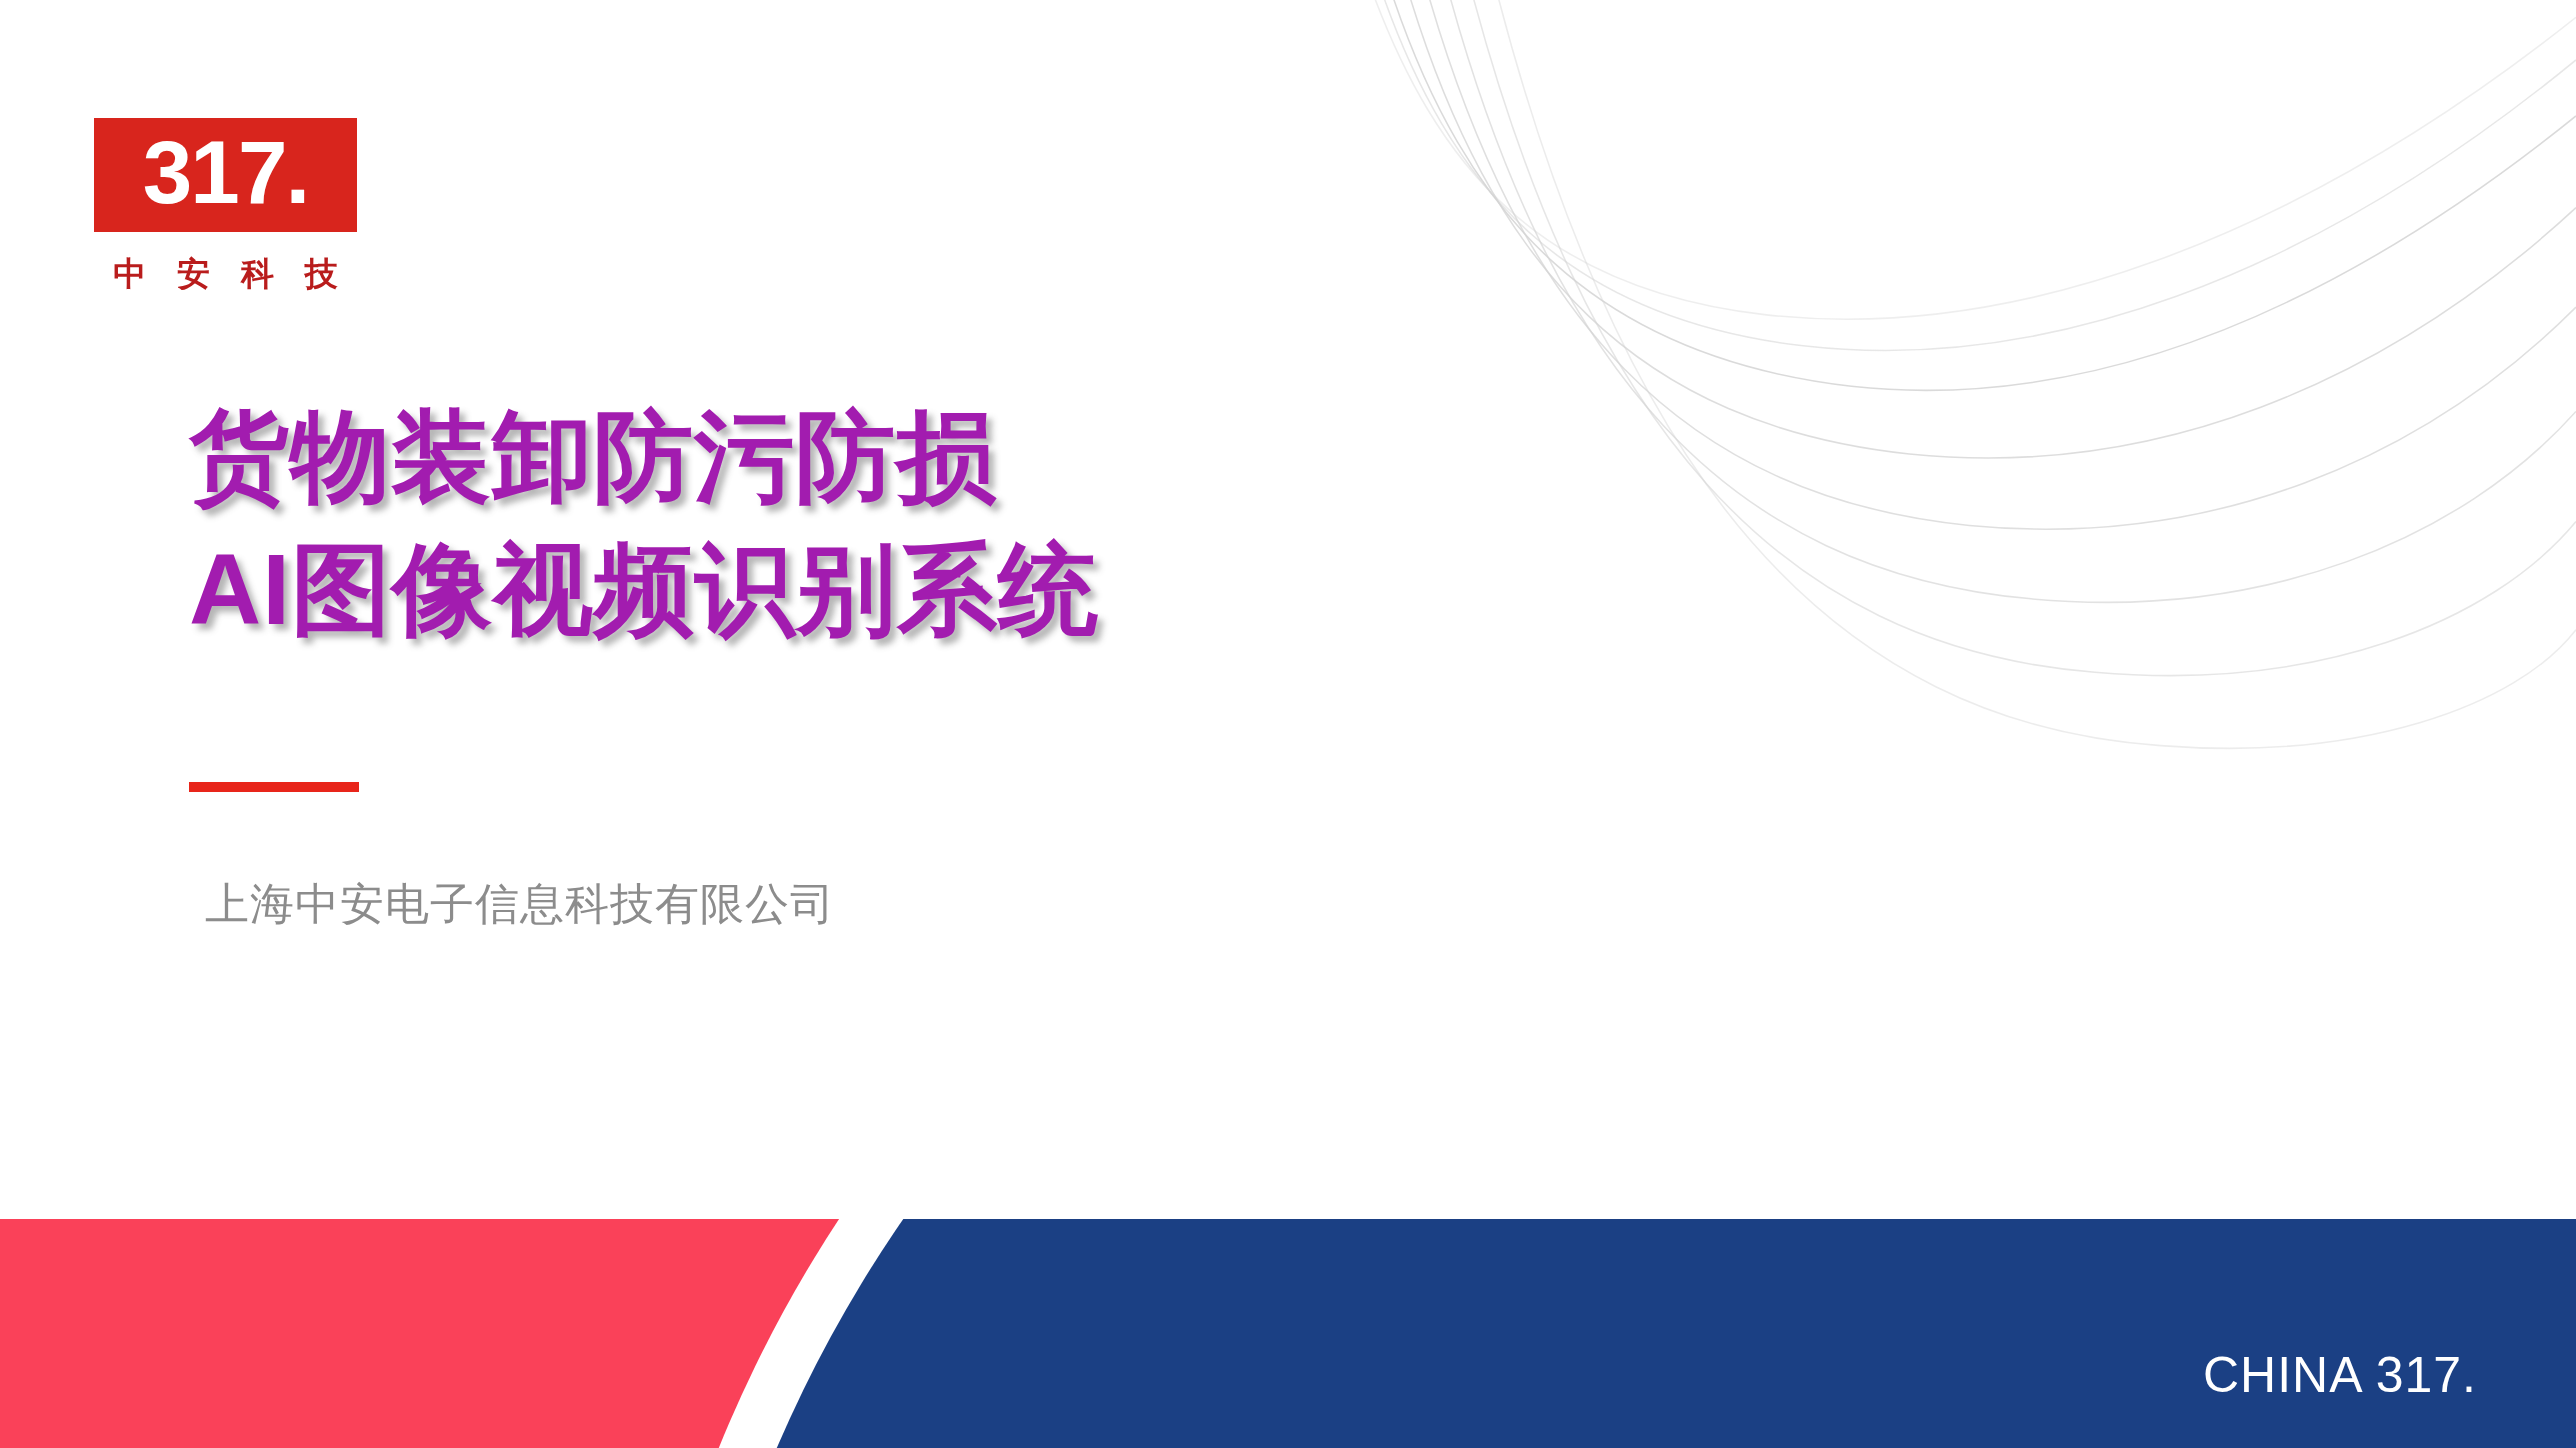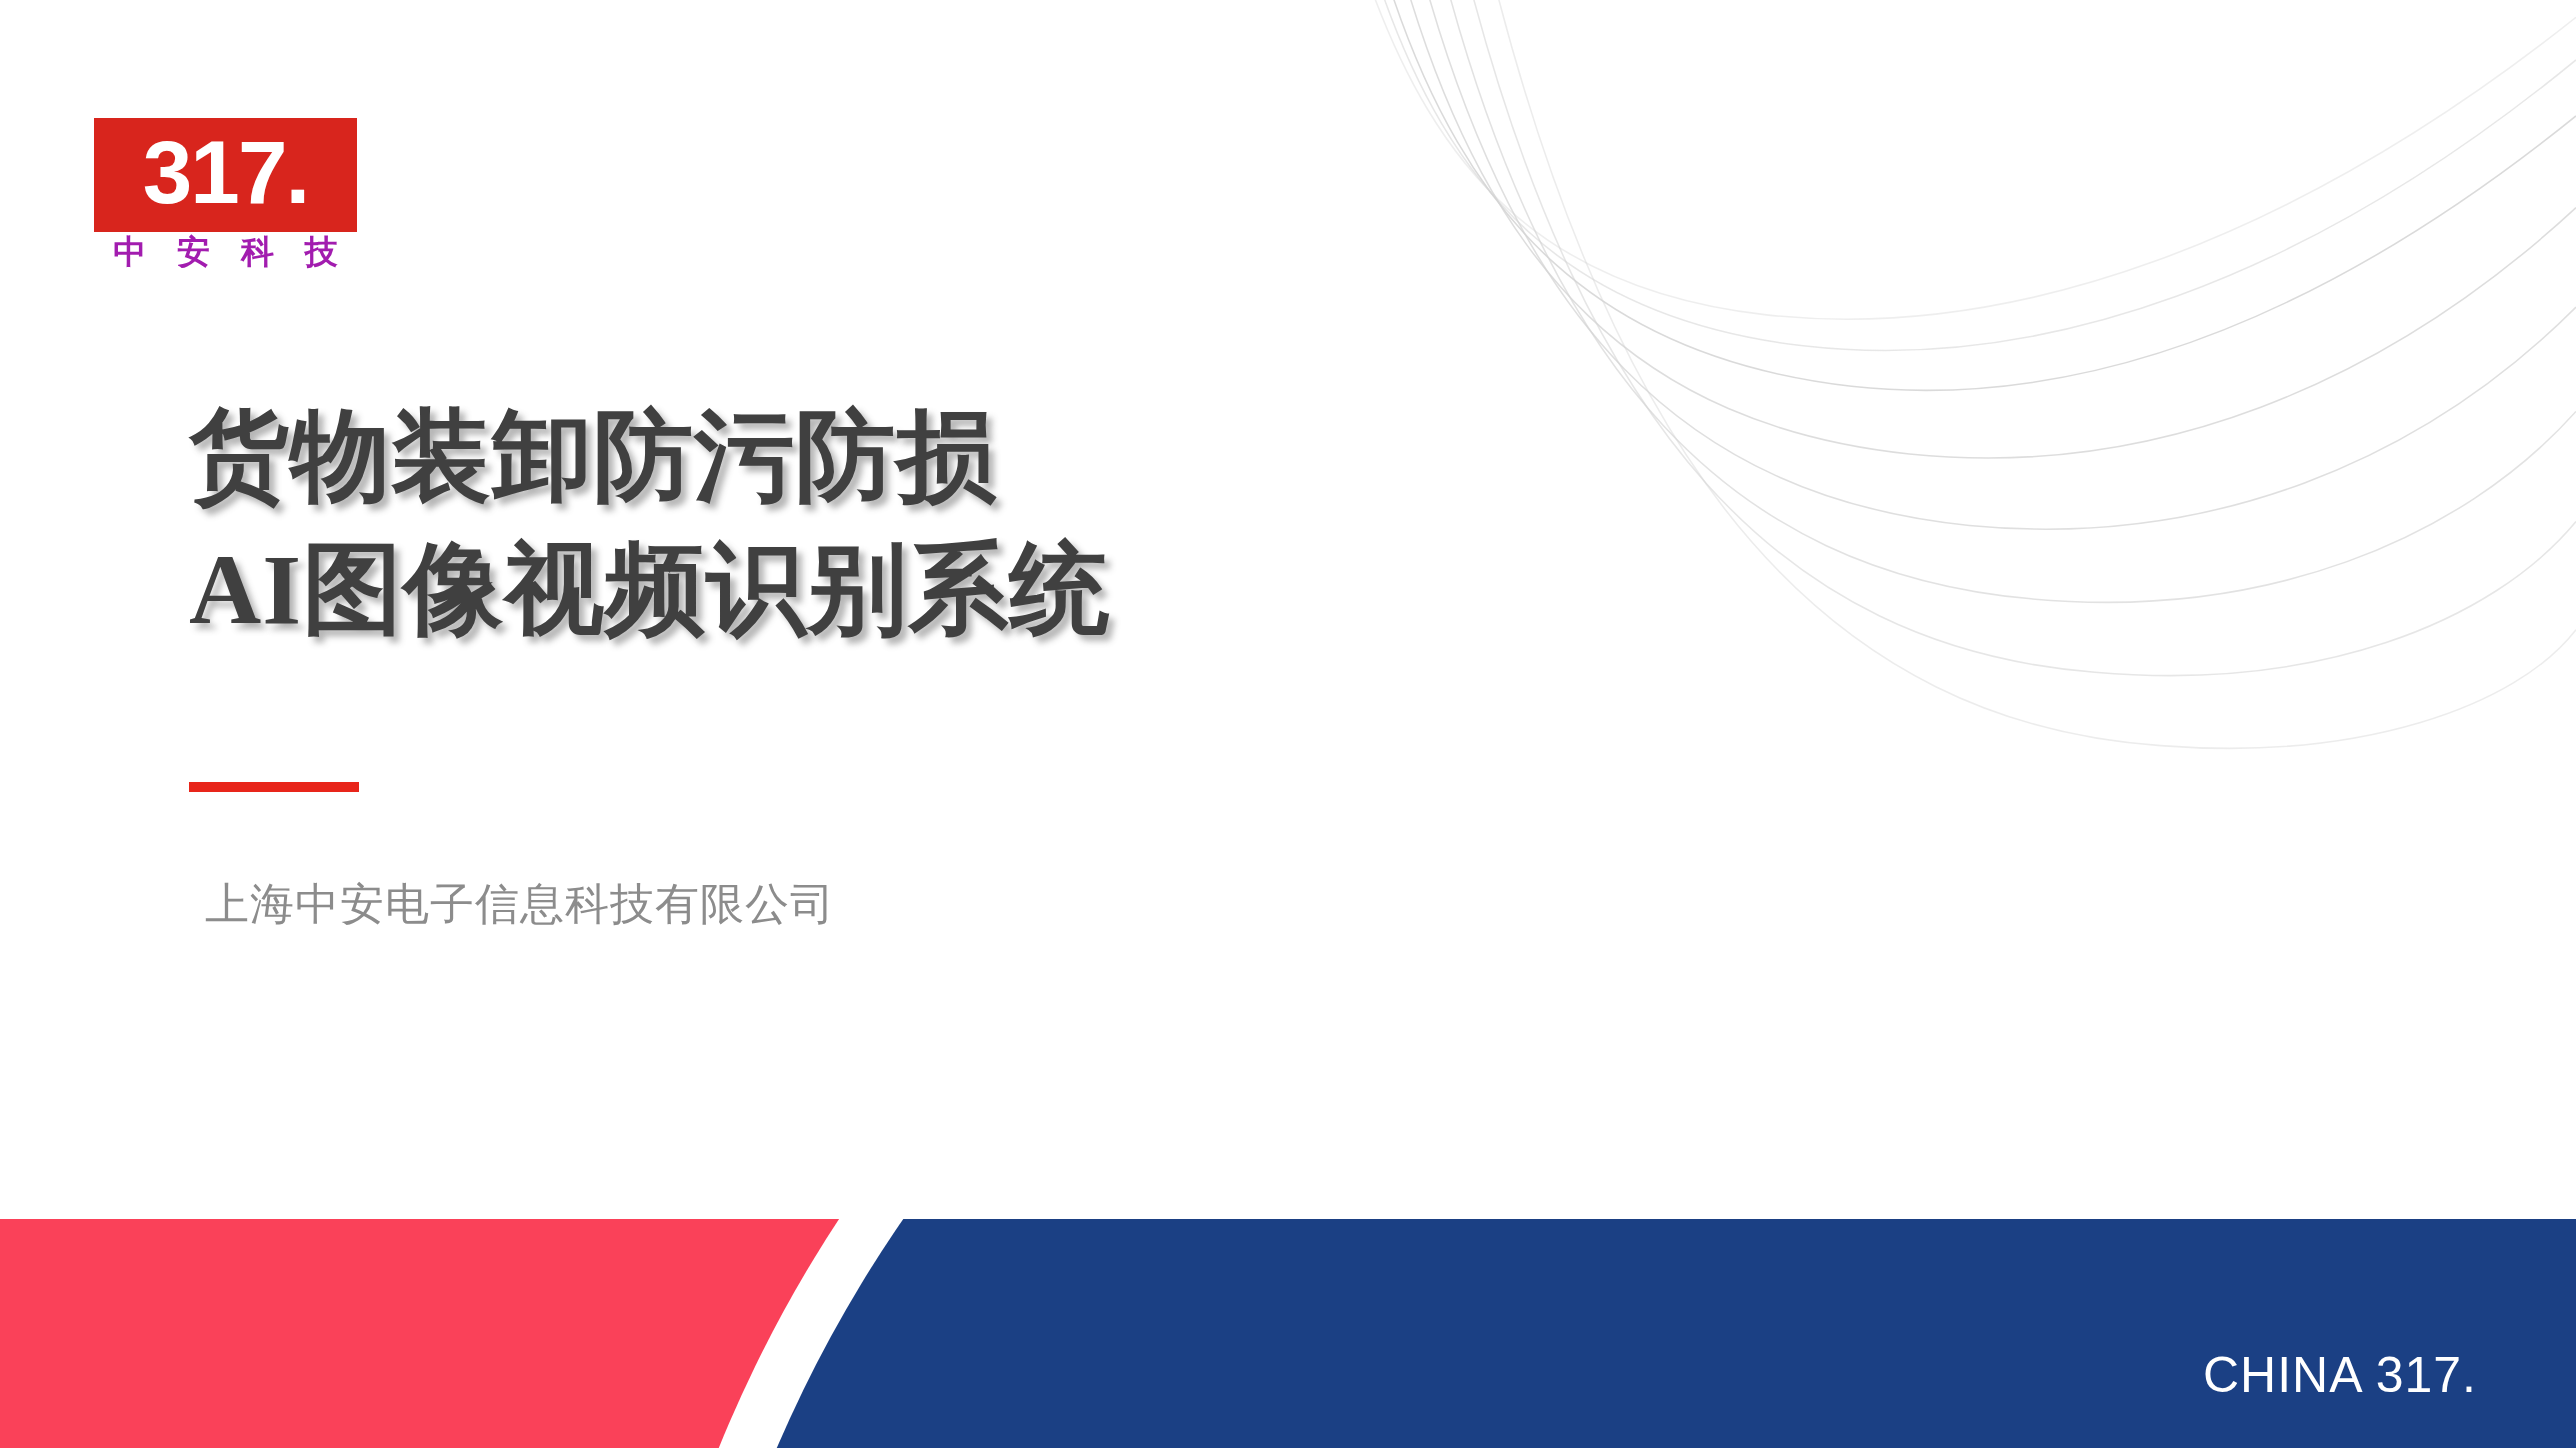--- a/index.html
+++ b/index.html
@@ -52,48 +52,48 @@
   .logo-mark-text {
     color: #ffffff;
     font-size: 89px;
     font-weight: bold;
     line-height: 1;
     letter-spacing: -1.9px;
     font-family: "Liberation Sans", "DejaVu Sans", sans-serif;
     transform: translateY(-2.9px);
   }
   .logo-sub {
-    margin-top: 3px;
+    margin-top: 25px;
     width: 263px;
     text-align: center;
-    color: #a21caf;
+    color: #b91c1c;
     font-size: 33px;
     font-weight: bold;
     letter-spacing: 9.7px;
     text-indent: 9.7px;
     line-height: 1.05;
     font-family: "DejaVu Sans", "Liberation Sans", sans-serif;
   }
 
   
   .headline {
     position: absolute;
     left: 189px;
     top: 390px;
     width: 1449px;
   }
   .headline-line {
-    color: #404040;
+    color: #a21caf;
     font-size: 100px;
     font-weight: bold;
     line-height: 1.33;
     letter-spacing: 1px;
     white-space: nowrap;
     text-shadow: 5.8px 5.8px 6.8px rgba(90,90,90,0.45);
-    font-family: Liberation Serif, serif;
+    font-family: Liberation Sans, sans-serif;
   }
 
   
   .rule {
     position: absolute;
     left: 189px;
     top: 782px;
     width: 170px;
     height: 9.7px;
     background: #E8251A;

